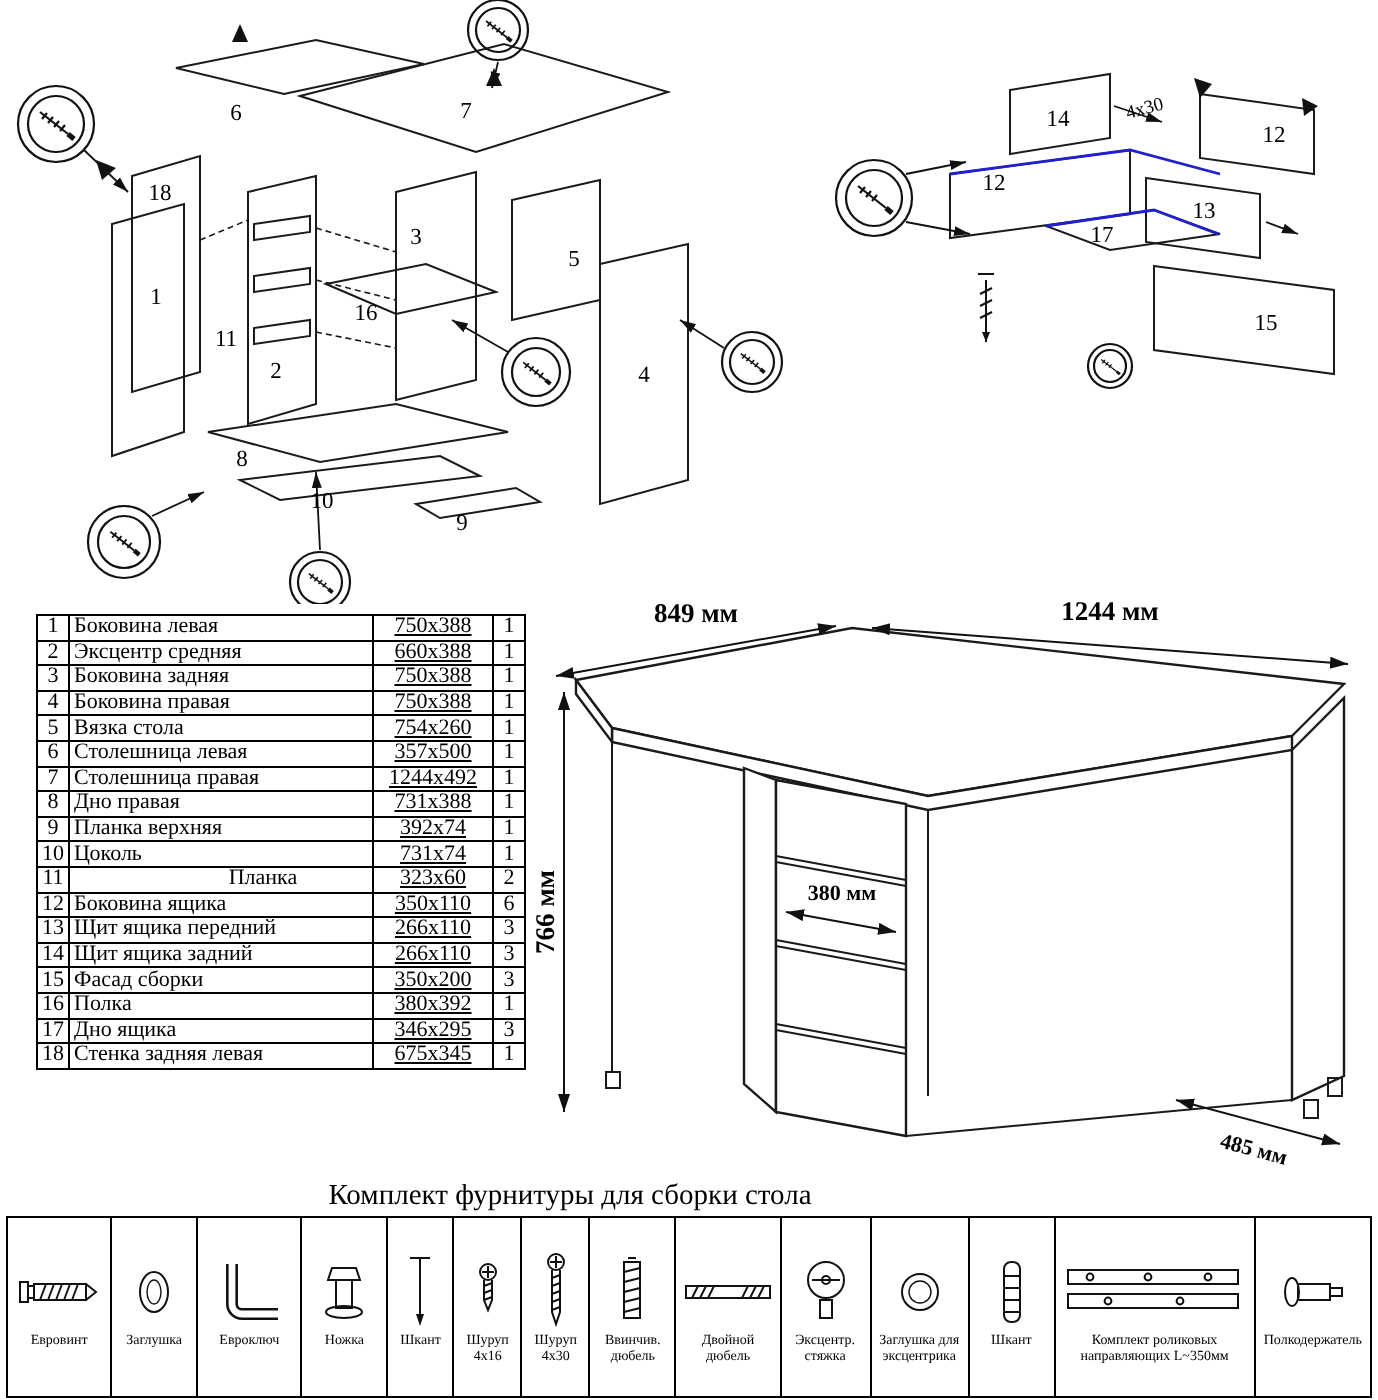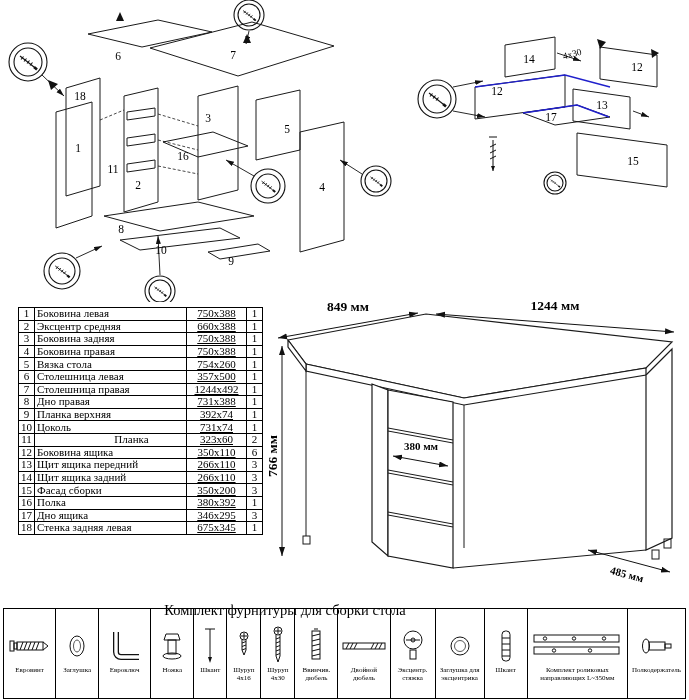--- a/index.html
+++ b/index.html
@@ -13,21 +13,21 @@
   .parts-table { position:absolute; left:18px; top:307px; border-collapse:collapse; font-size:11px; }
   .parts-table td { border:1px solid #000; padding:0 2px; height:12.6px; line-height:1.0; white-space:nowrap; }
   .parts-table td.c { text-align:center; }
   .parts-table td.num { width:16px; }
   .parts-table td.name { width:152px; }
   .parts-table td.sz { width:60px;text-decoration:underline; }
   .parts-table td.qty { width:16px; }
   .parts-table td.ctr { text-align:center;padding-left:44px; }
 
   
-  .hw-title { position:absolute; top:590px; left:0; width:570px; text-align:center; font-size:14.5px;margin-top:12px; }
+  .hw-title { position:absolute; top:590px; left:0; width:570px; text-align:center; font-size:14.5px; }
   .hw-table { position:absolute; left:3px; top:608px; width:683px; border-collapse:collapse; table-layout:fixed; }
   .hw-table td { border:1px solid #000; text-align:center; vertical-align:top; padding:16px 0; }
   .icw { height:42px; display:flex; align-items:center; justify-content:center; }
   .hw-label { font-size:7px; line-height:1.1; text-align:center; padding:0 1px; }
   .hw-table td.qty { font-size:11px; height:18px; vertical-align:middle; }
 
   
   svg { position:absolute; }
   svg text { font-family:"Liberation Serif", serif; fill:#000; }
   .plbl { font-size:11.5px; text-anchor:middle; }

